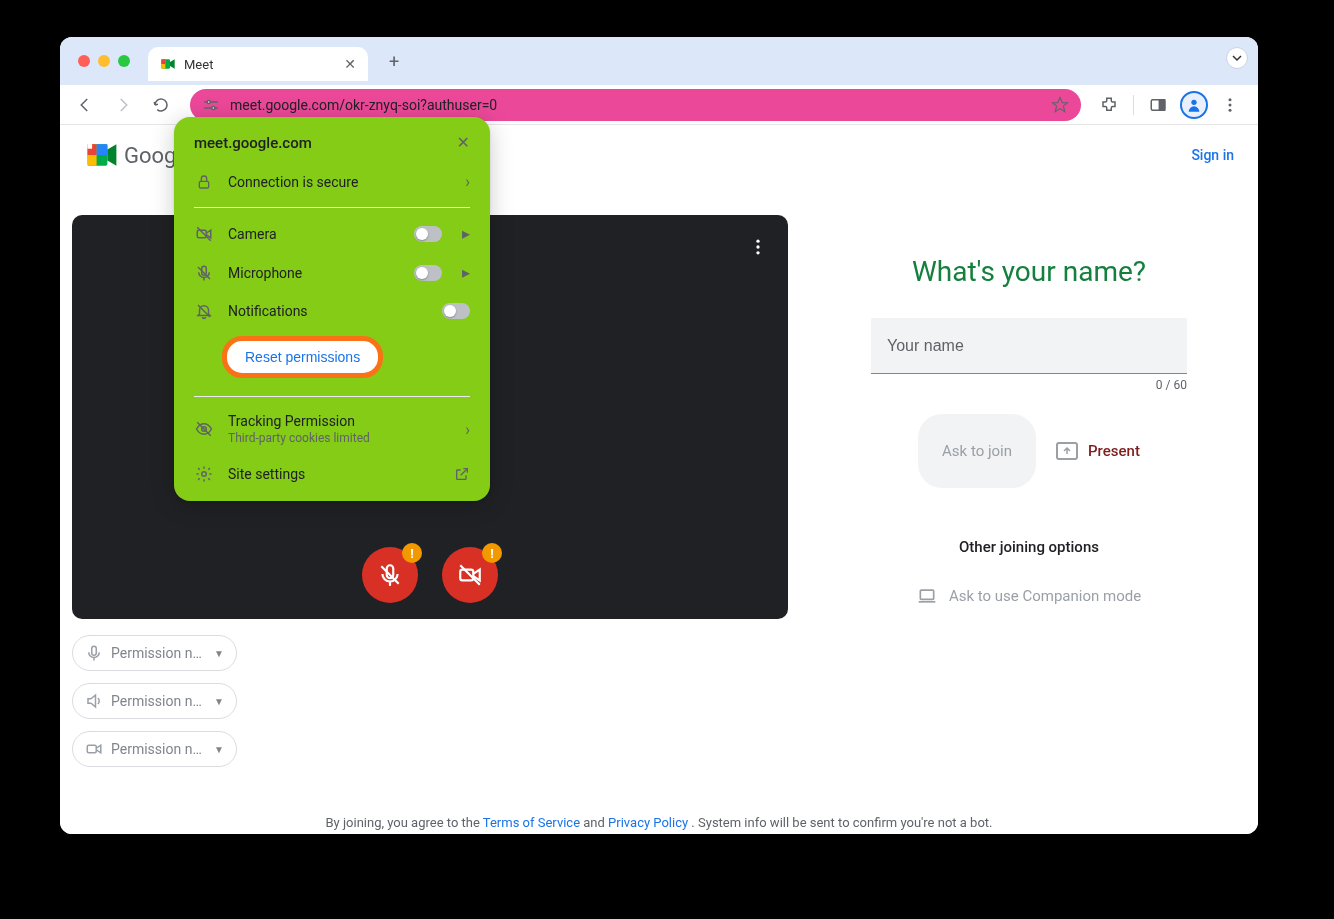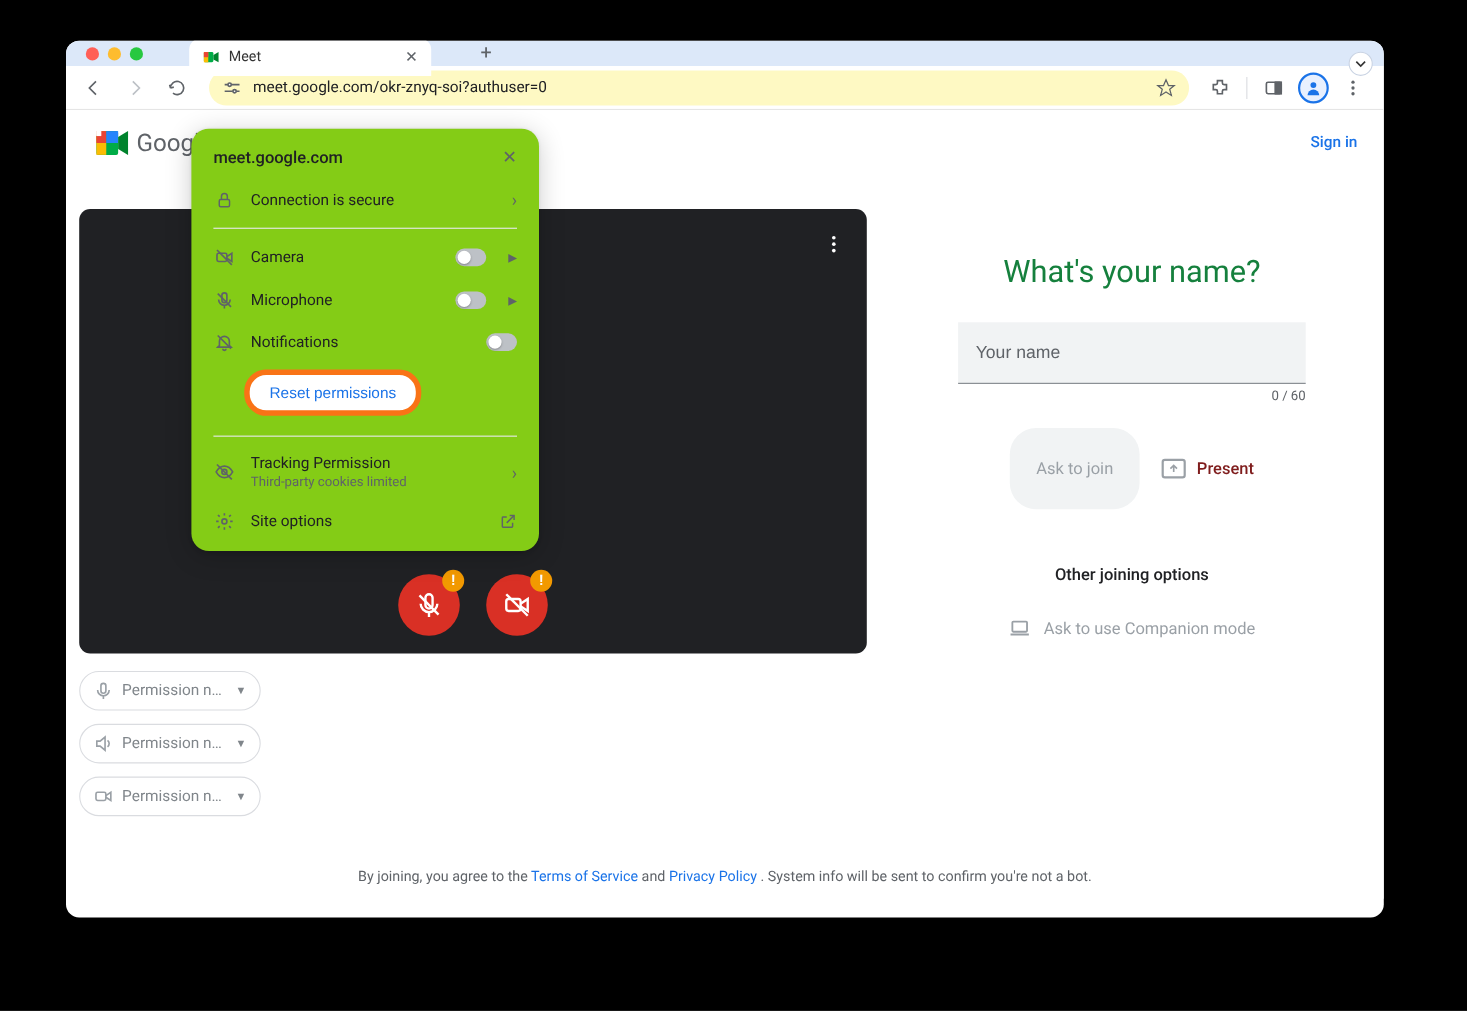--- a/index.html
+++ b/index.html
@@ -17,27 +17,26 @@
     top: 37px;
     width: 1198px;
     height: 797px;
     background: #fff;
     border-radius: 12px;
     overflow: hidden;
     box-shadow: 0 20px 60px rgba(0,0,0,0.5);
   }
   
   .tab-bar {
-    height: 23px;
+    height: 48px;
     background: #dce8f9;
     display: flex;
     align-items: center;
     padding-left: 10px;
     position: relative;
-    gap: 24px;
   }
   .traffic-lights {
     display: flex;
     gap: 8px;
     padding: 0 8px;
   }
   .traffic-light { width: 12px; height: 12px; border-radius: 50%; }
   .tl-red { background: #ff5f57; }
   .tl-yellow { background: #febc2e; }
   .tl-green { background: #28c840; }
@@ -99,21 +98,21 @@
     display: flex; align-items: center; justify-content: center;
     border-radius: 50%;
     color: #5f6368;
     cursor: pointer;
     font-size: 18px;
   }
   .nav-btn.disabled { color: #bdc1c6; }
   .address-bar {
     flex: 1;
     height: 32px;
-    background: #fef9c3;
+    background: #ec4899;
     border-radius: 16px;
     display: flex;
     align-items: center;
     padding: 0 12px;
     gap: 10px;
     font-size: 14px;
     color: #202124;
     margin: 0 8px;
   }
   .address-bar .url { flex: 1; }
@@ -657,21 +656,21 @@
       </span>
       <span class="row-chev">›</span>
     </div>
     <div class="pop-row">
       <span class="row-icon">
         <svg width="18" height="18" viewBox="0 0 24 24" fill="none" stroke="#5f6368" stroke-width="2">
             <circle cx="12" cy="12" r="3"></circle>
             <path d="M12 2v3M12 19v3M4.2 4.2l2.1 2.1M17.7 17.7l2.1 2.1M2 12h3M19 12h3M4.2 19.8l2.1-2.1M17.7 6.3l2.1-2.1"></path>
           </svg>
       </span>
-      <span class="row-label">Site options</span>
+      <span class="row-label">Site settings</span>
       <span class="row-chev">
         <svg width="16" height="16" viewBox="0 0 24 24" fill="none" stroke="#5f6368" stroke-width="2">
             <path d="M14 4h6v6"></path>
             <path d="M20 4 L10 14"></path>
             <path d="M18 14v5a1 1 0 0 1-1 1H5a1 1 0 0 1-1-1V7a1 1 0 0 1 1-1h5"></path>
           </svg>
       </span>
     </div>
   </div>
 </div>

